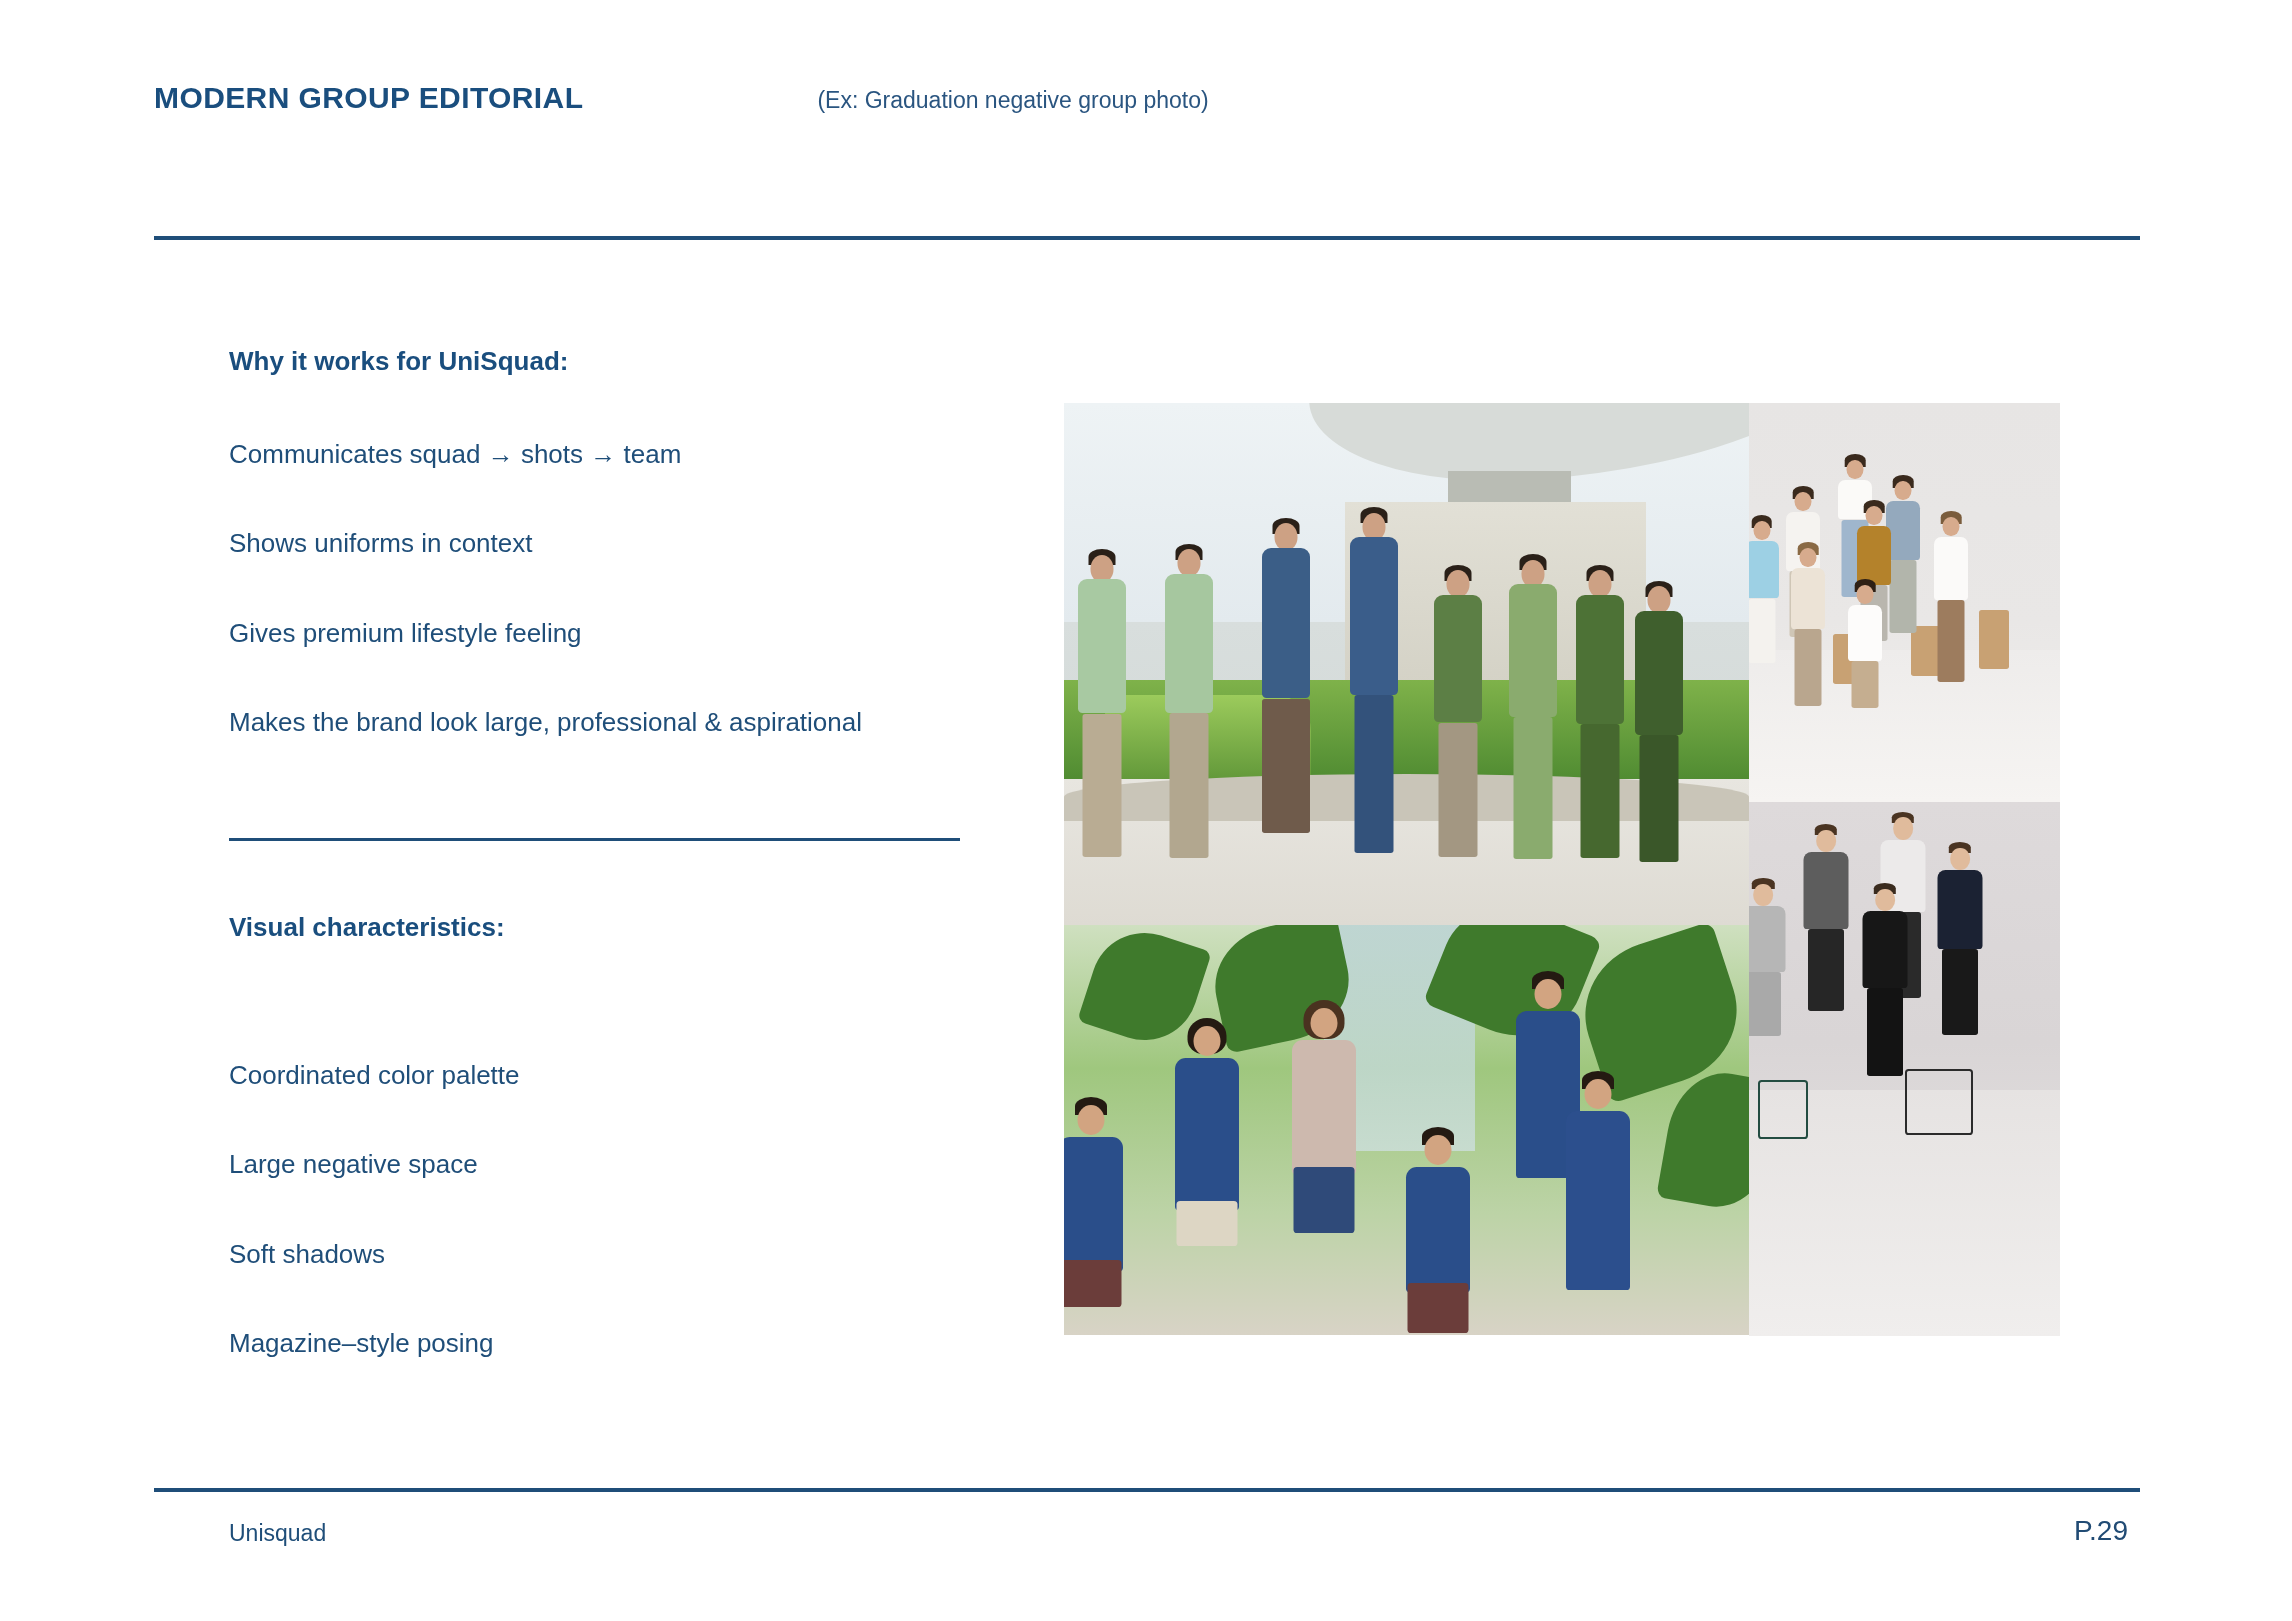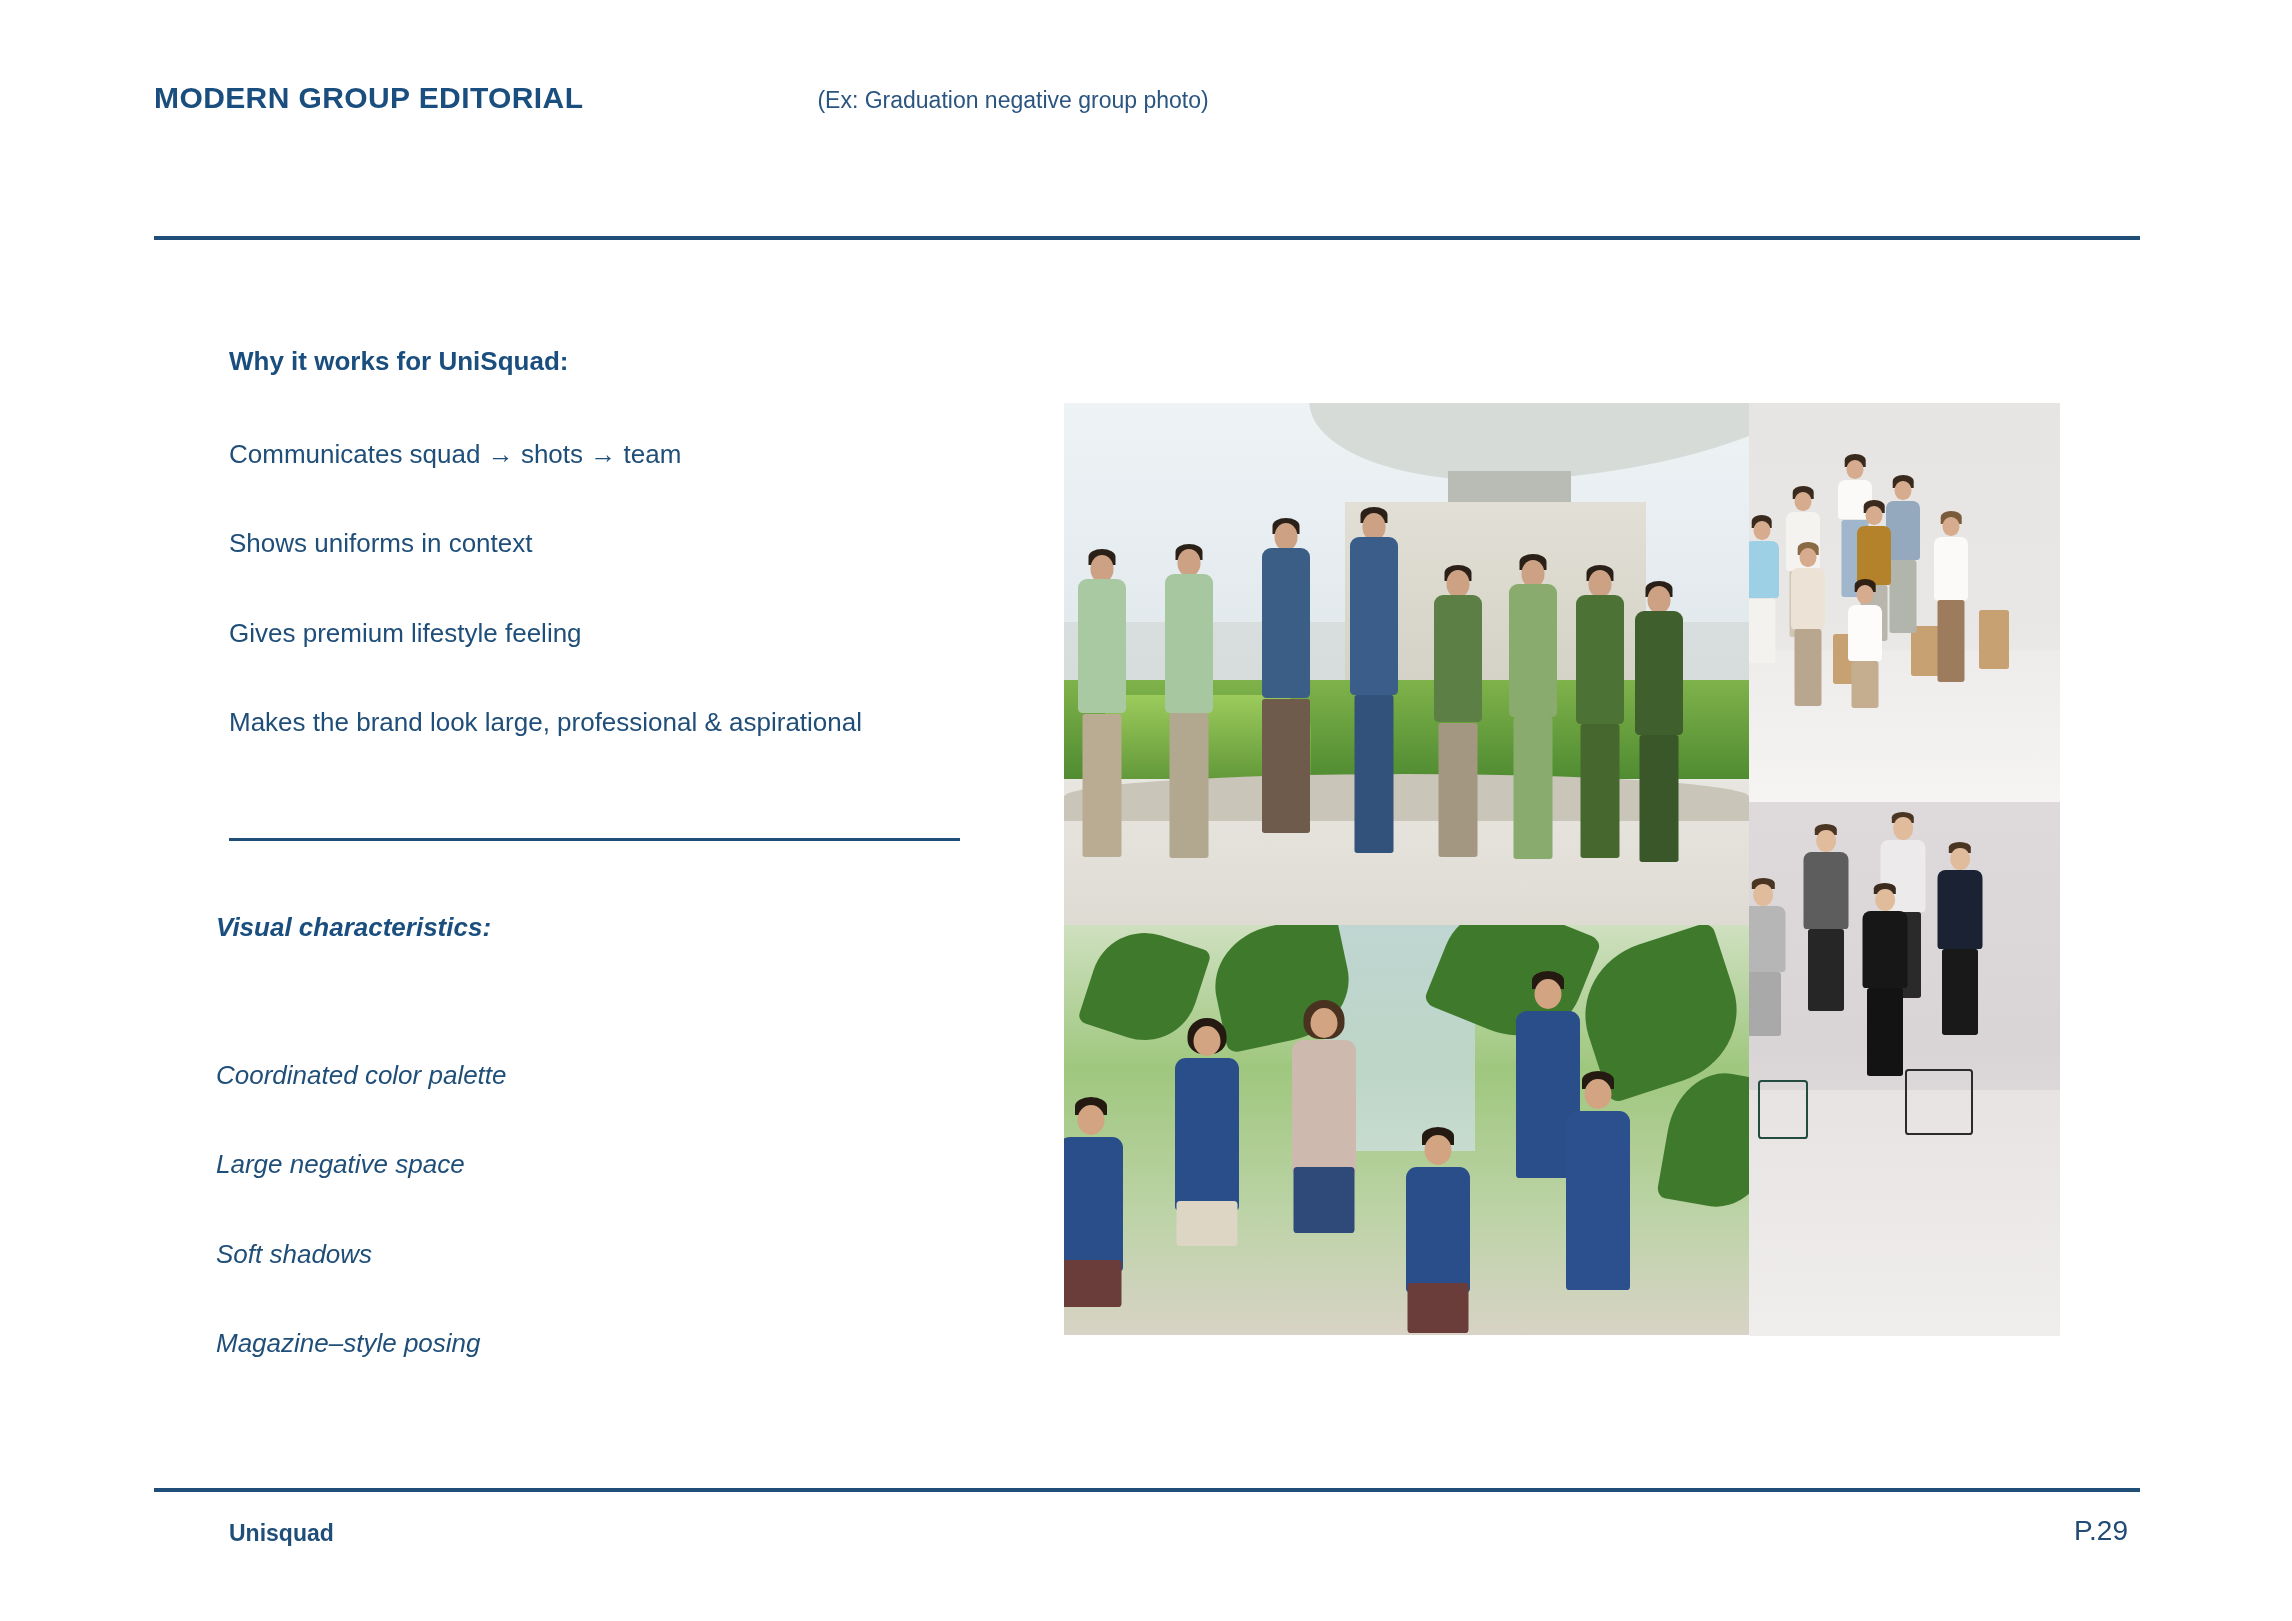--- a/index.html
+++ b/index.html
@@ -66,23 +66,22 @@
 
   .rule-mid {
     position:absolute;
     left:229px; top:838px;
     width:731px; height:2.7px;
     background:#1f4e79;
   }
 
   .left-col-2 {
     position:absolute;
-    left:216px; top:911px;
+    left:229px; top:911px;
     width:734px;
-    font-style:italic;
   }
 
   
   .photo-grid {
     position:absolute;
     left:1064px; top:403px;
     width:996px; height:932px;
   }
   .cell { position:absolute; overflow:hidden; }
 
@@ -179,21 +178,20 @@
     position:absolute;
     left:154px; top:1488px;
     width:1986px; height:3.6px;
     background:#1f4e79;
   }
   .footer-brand {
     position:absolute;
     left:229px; top:1520px;
     font-size:23px;
     color:#1f4e79;
-    font-weight:bold;
   }
   .footer-page {
     position:absolute;
     right:165px; top:1515px;
     font-size:28px;
     color:#214b74;
   }
 </style>
 </head>
 <body>

